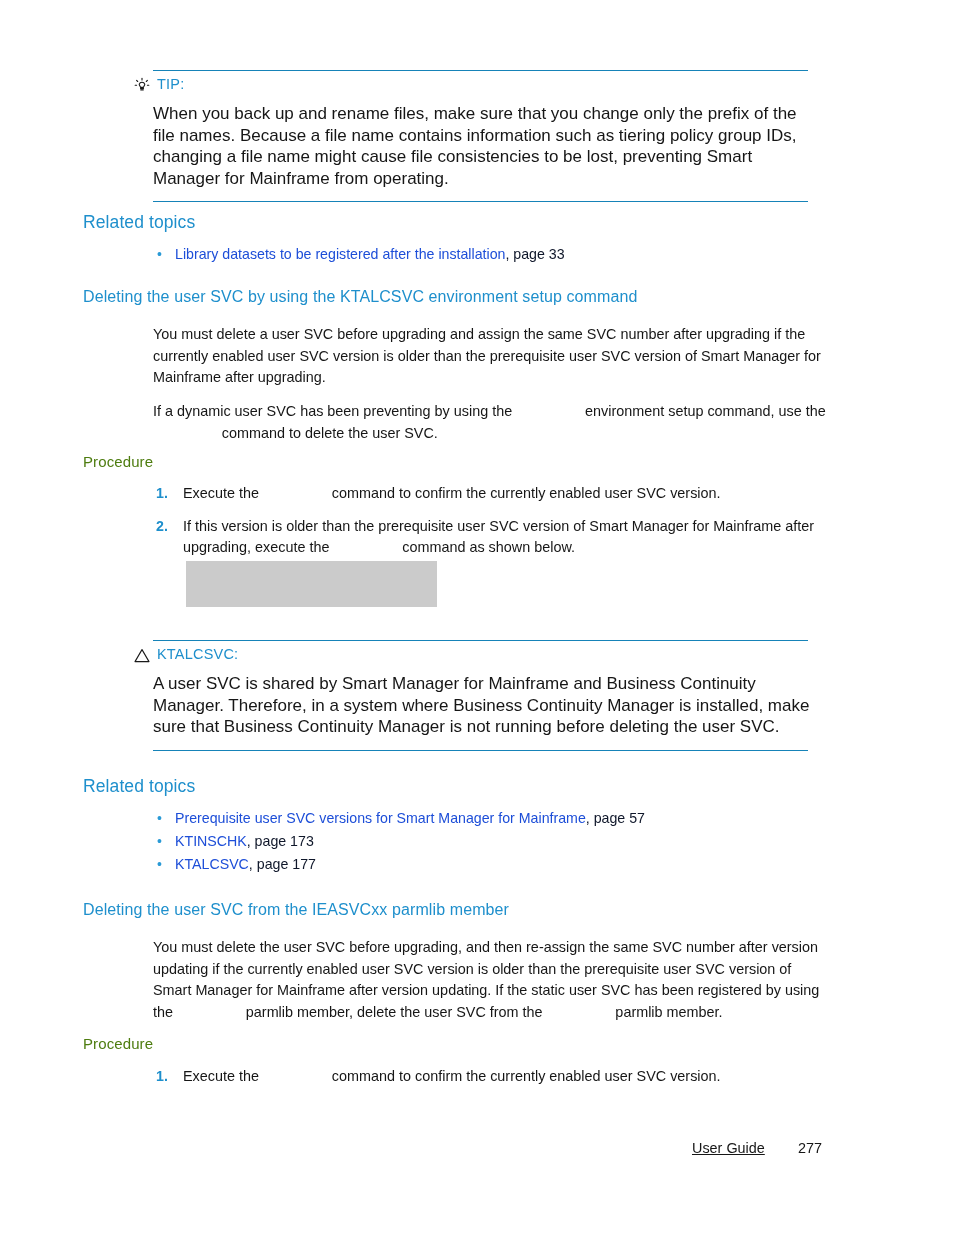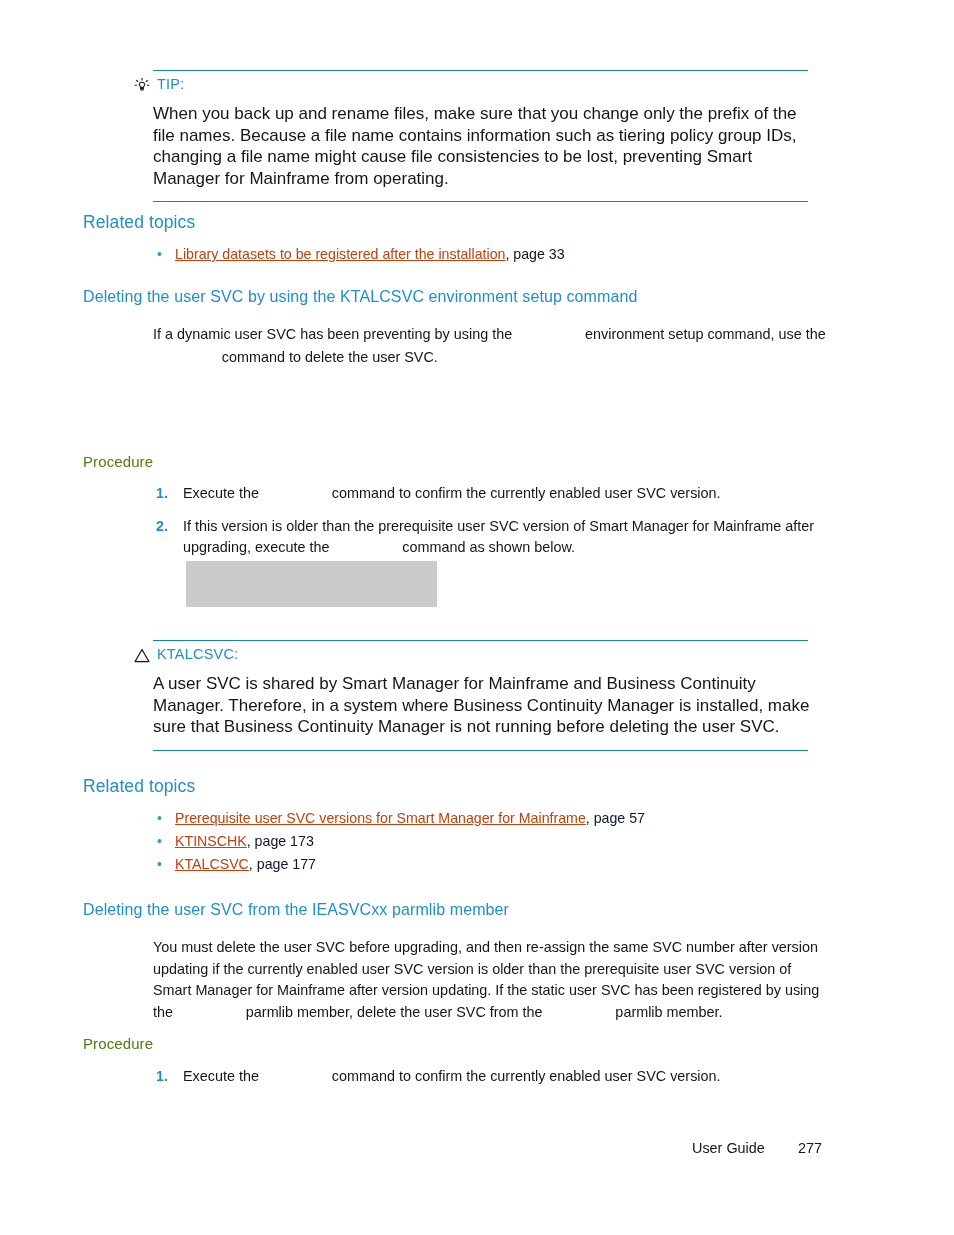--- a/index.html
+++ b/index.html
@@ -132,22 +132,21 @@
   }
   .rt-item .bullet {
     position: absolute;
     left: 4px;
     top: 0px;
     color: #2a9ad6;
     font-size: 14px;
     line-height: 23px;
   }
   .rt-item .link {
-    color: #c2410c;
-    text-decoration: underline;
+    color: #1d4ed8;
   }
   .rt-item .pg {
     color: #0f172a;
   }
 
   
   .steps {
     position: absolute;
     left: 153px;
     width: 680px;
@@ -188,20 +187,21 @@
     top: 1140px;
     width: 954px;
     height: 20px;
   }
   .footer .doc {
     position: absolute;
     left: 692px;
     top: 0;
     font-size: 14.4px;
     color: #161616;
+    text-decoration: underline;
   }
   .footer .pageno {
     position: absolute;
     left: 798px;
     top: 0;
     font-size: 14.4px;
     color: #161616;
   }
 </style>
 </head>
@@ -238,20 +238,21 @@
 
   <div class="rt-list" style="top:243px;">
     <div class="rt-item">
       <span class="bullet">•</span><span class="link">Library datasets to be registered after the installation</span><span class="pg">, page 33</span>
     </div>
   </div>
 
   <div class="h-section" style="top:288px;">Deleting the user SVC by using the KTALCSVC environment setup command</div>
 
   <div class="para" style="top:324px;">
+    <p>You must delete a user SVC before upgrading and assign the same SVC number after upgrading if the currently enabled user SVC version is older than the prerequisite user SVC version of Smart Manager for Mainframe after upgrading.</p>
     <p><span>If a dynamic user SVC has been preventing by using the </span><span class="mono">KTALCSVC</span><span> environment setup command, use the </span><span class="mono">KTALCSVC</span><span> command to delete the user SVC.</span></p>
   </div>
 
   <div class="h-procedure" style="top:453px;">Procedure</div>
 
   <div class="steps" style="top:483px;">
     <div class="step">
       <span class="num">1.</span><span>Execute the </span><span class="mono">KTINSCHK</span><span> command to confirm the currently enabled user SVC version.</span>
     </div>
     <div class="step">

